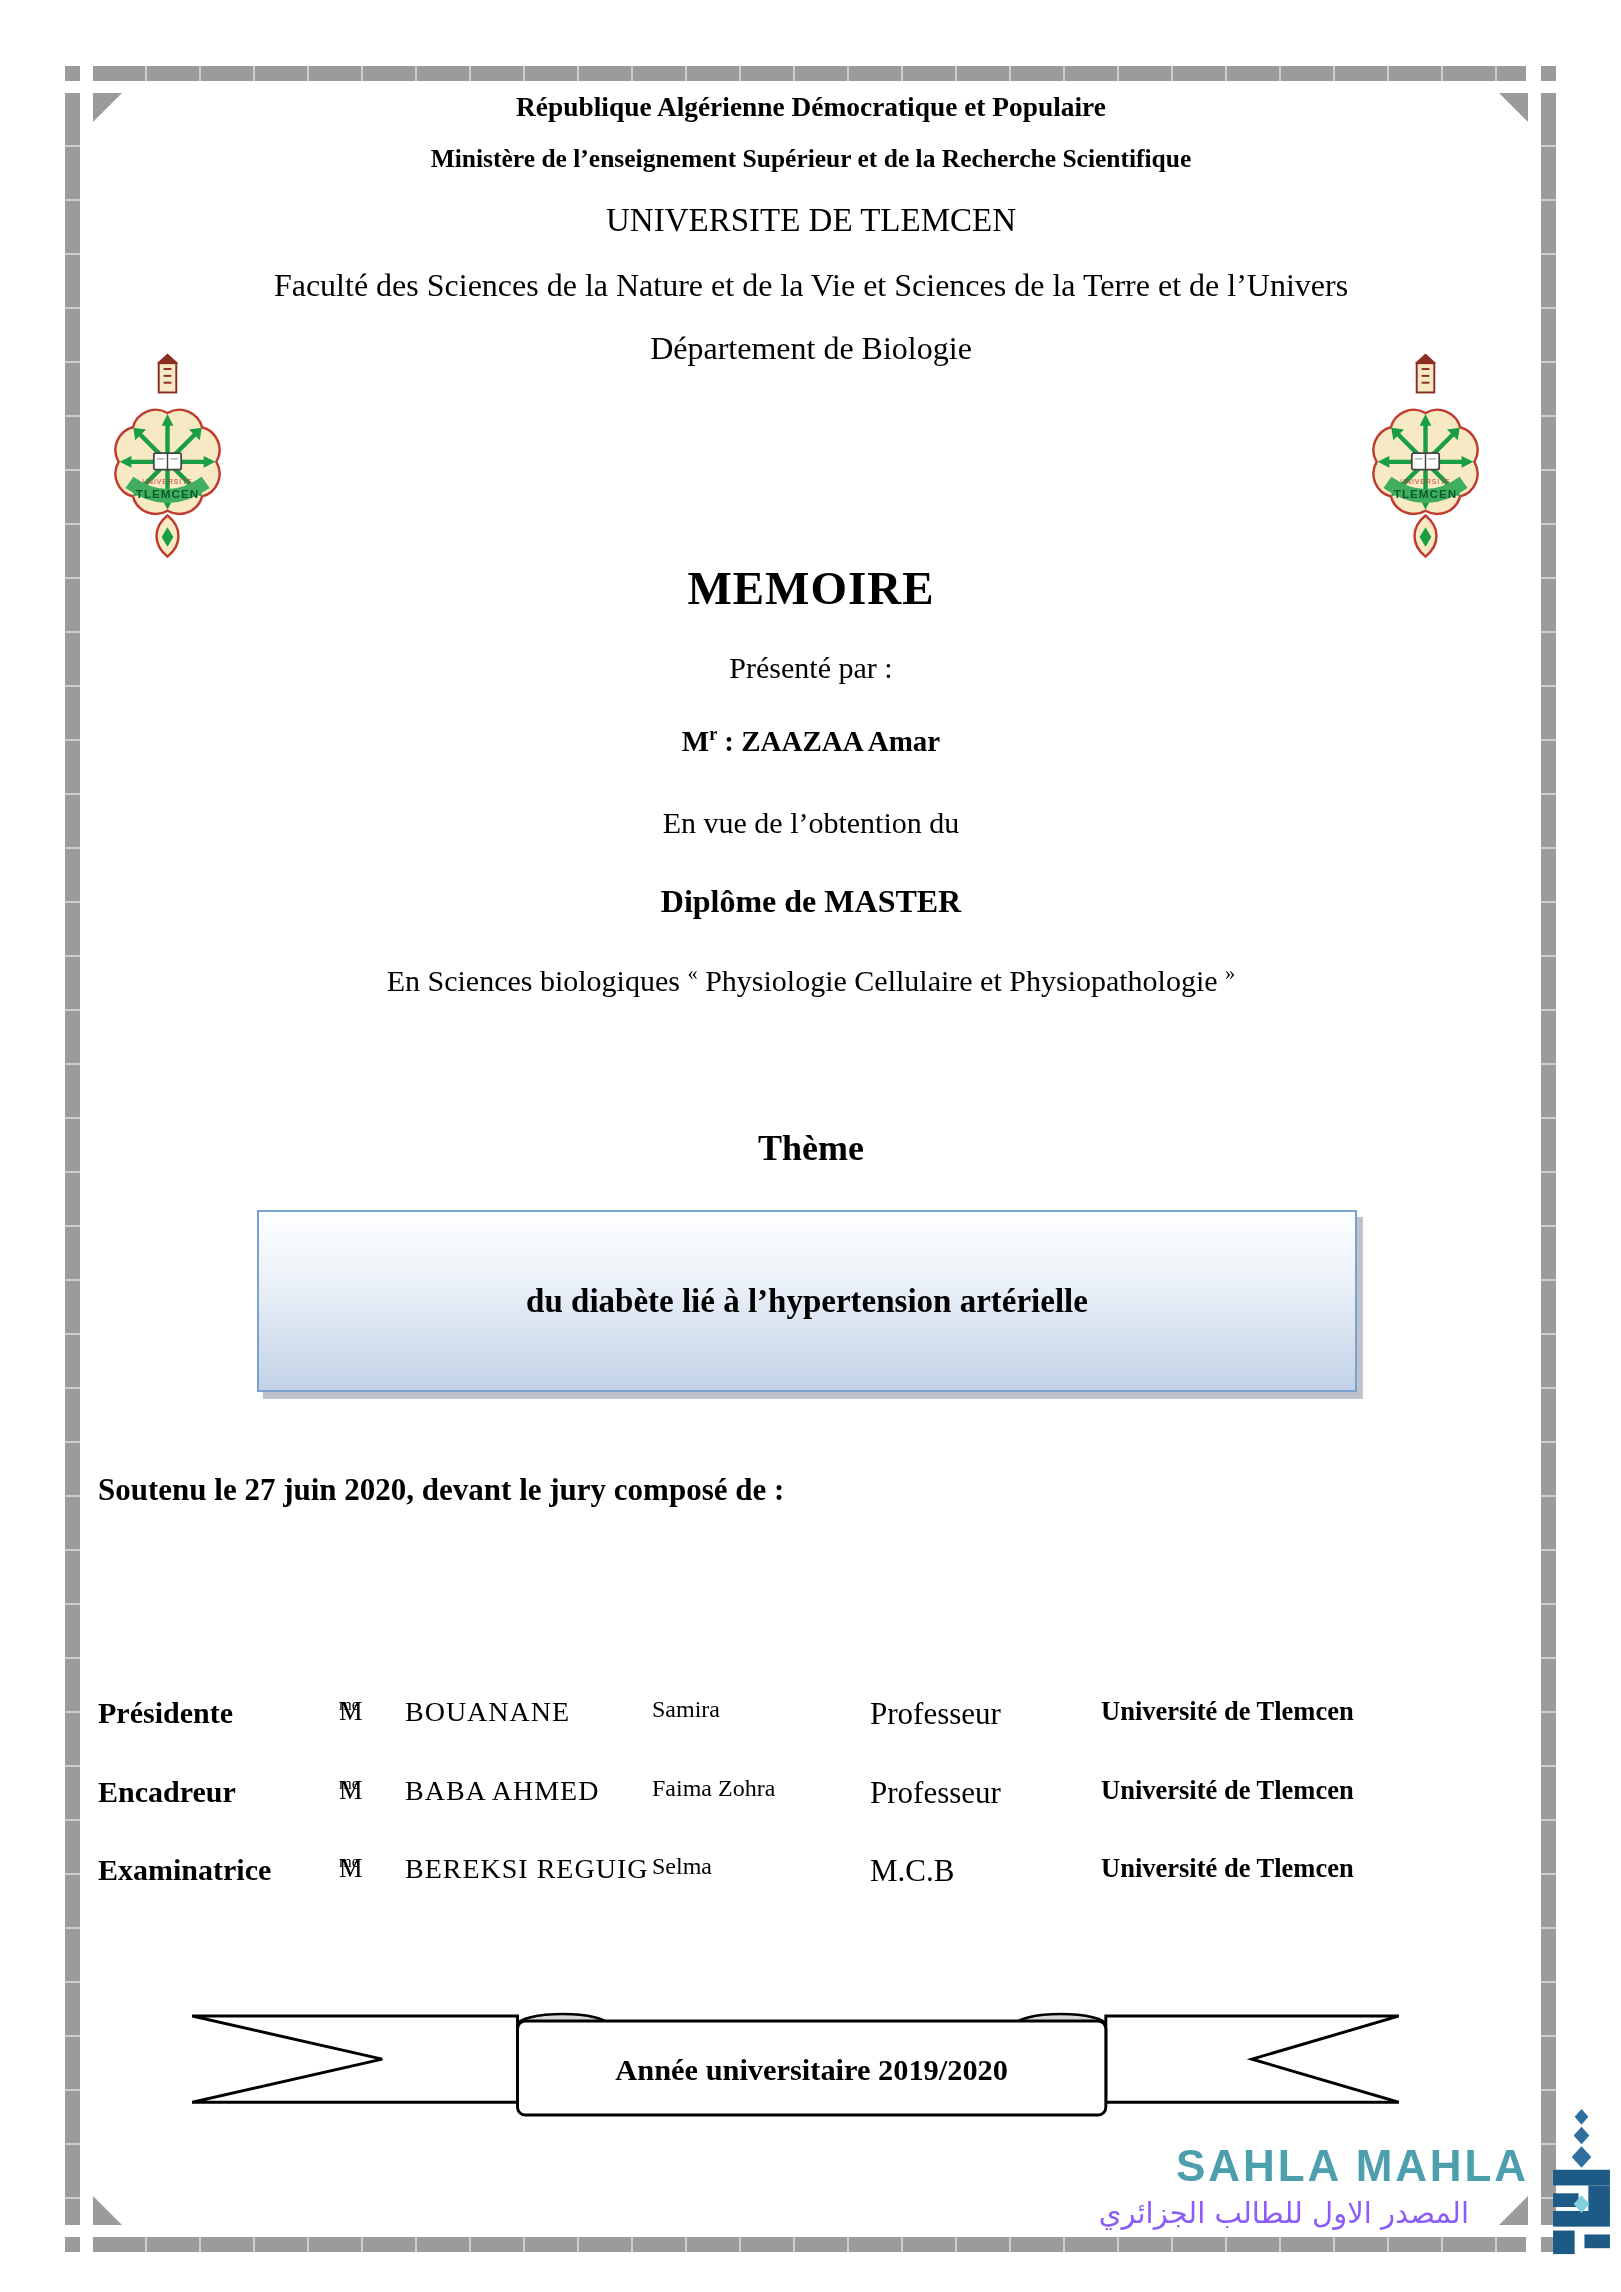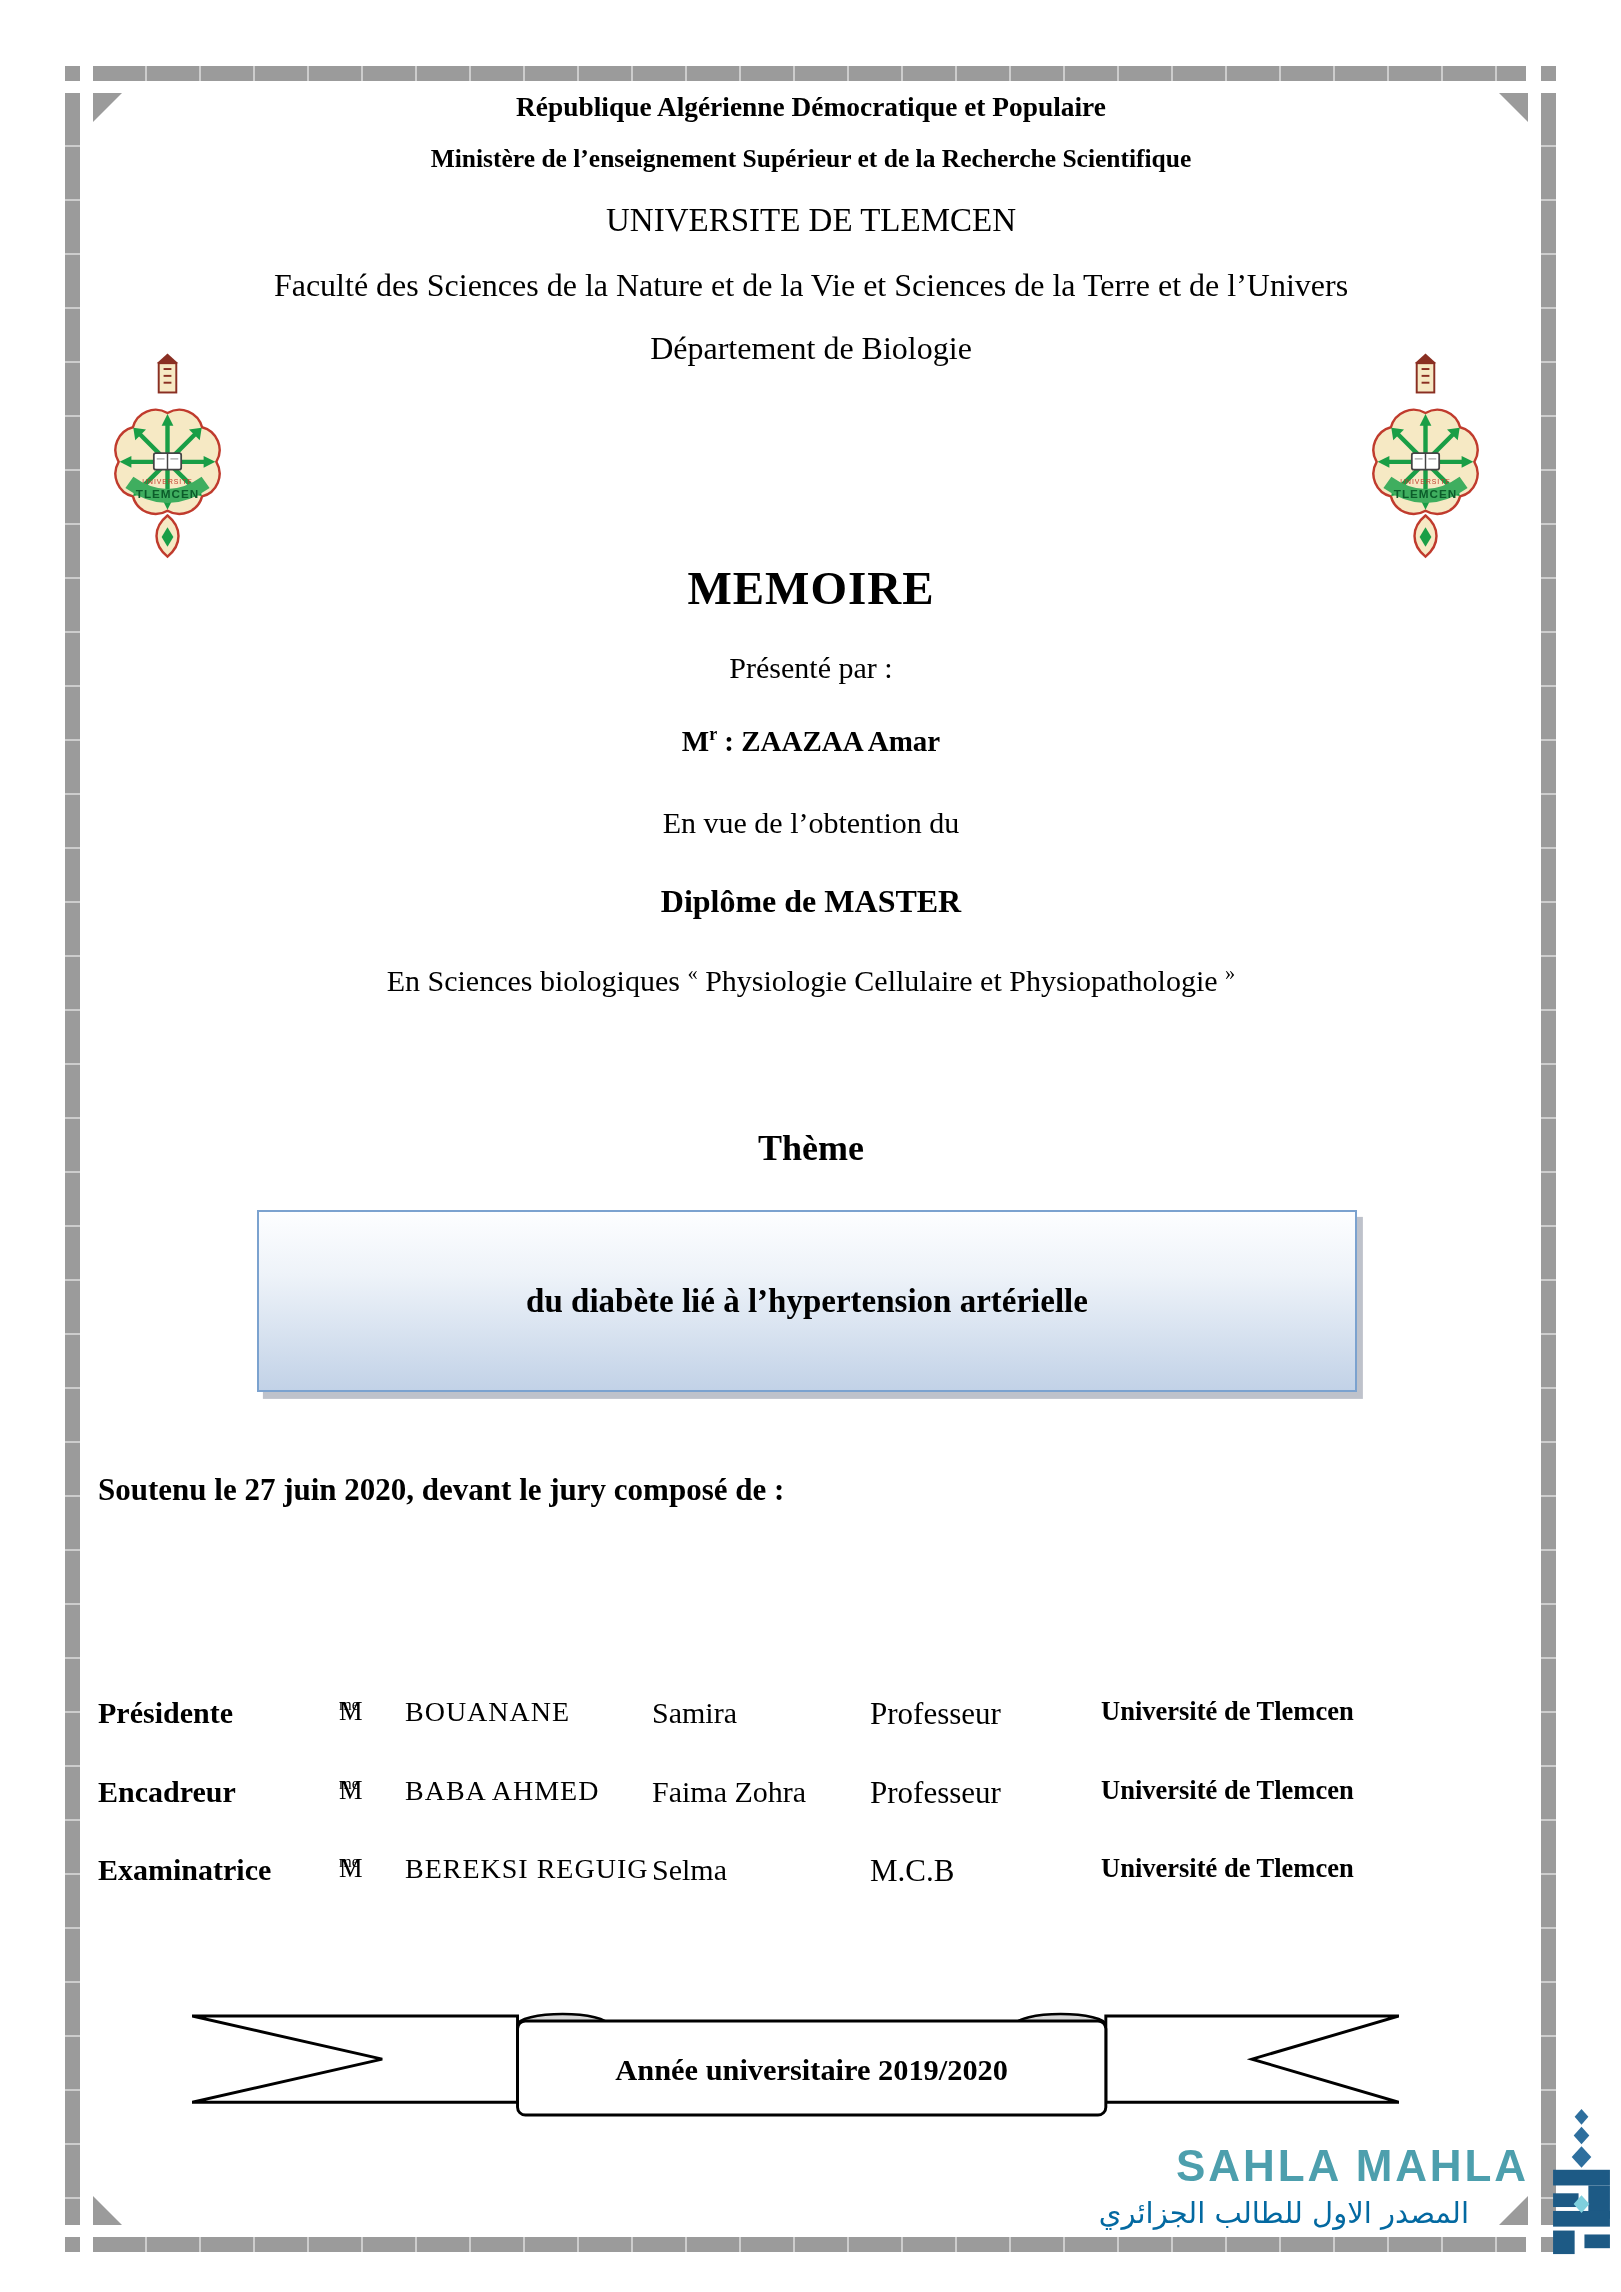--- a/index.html
+++ b/index.html
@@ -52,36 +52,36 @@
     text-align:center;font-weight:bold;font-size:33px;line-height:57px;
   }
   
   .l-defense{position:absolute;left:98px;top:1472px;font-size:31px;font-weight:bold;white-space:nowrap;}
   .jury-row{position:absolute;left:0;width:1621px;height:43px;}
   .jr-1{top:1696px;} .jr-2{top:1775px;padding-left:20px;} .jr-3{top:1853px;}
   .jury-row span{position:absolute;white-space:nowrap;}
   .jcell-role{left:98px;font-size:30px;font-weight:bold;}
   .jcell-civ {left:339px;font-size:26.5px;}
   .jcell-surname{left:405px;font-size:28px;letter-spacing:1px;}
-  .jcell-given{left:652px;font-size:30px;font-family:Liberation Serif, serif;}
+  .jcell-given{left:652px;font-size:24px;font-family:Liberation Serif, serif;}
   .jcell-grade{left:870px;font-size:31px;}
   .jcell-aff {left:1101px;font-size:26.5px;font-weight:bold;}
   
   .ribbon{position:absolute;left:192px;top:2009px;}
   
   .logo{position:absolute;width:127px;height:208px;}
   .logo.left{left:104px;top:351px;}
   .logo.right{left:1362px;top:351px;}
   
   .wm-brand{position:absolute;top:2141px;right:92px;
     font-family:"Liberation Sans", sans-serif;font-weight:bold;
     font-size:44px;letter-spacing:2.9px;color:#4d9fad;white-space:nowrap;}
   .wm-tagline{position:absolute;top:2196px;right:152px;
     font-family:"DejaVu Sans", sans-serif;
-    font-size:29px;color:#0369a1;white-space:nowrap;direction:rtl;}
+    font-size:29px;color:#8b5cf6;white-space:nowrap;direction:rtl;}
   .wm-logo{position:absolute;left:1545px;top:2109px;}
 </style>
 </head>
 <body>
 
 <div class="page">
 
   <div class="sq" style="left:65px;top:66px;"></div>
   <div class="hbar" style="left:93px;top:66px;width:1433px;"></div>
   <div class="sq" style="left:1541px;top:66px;"></div>

